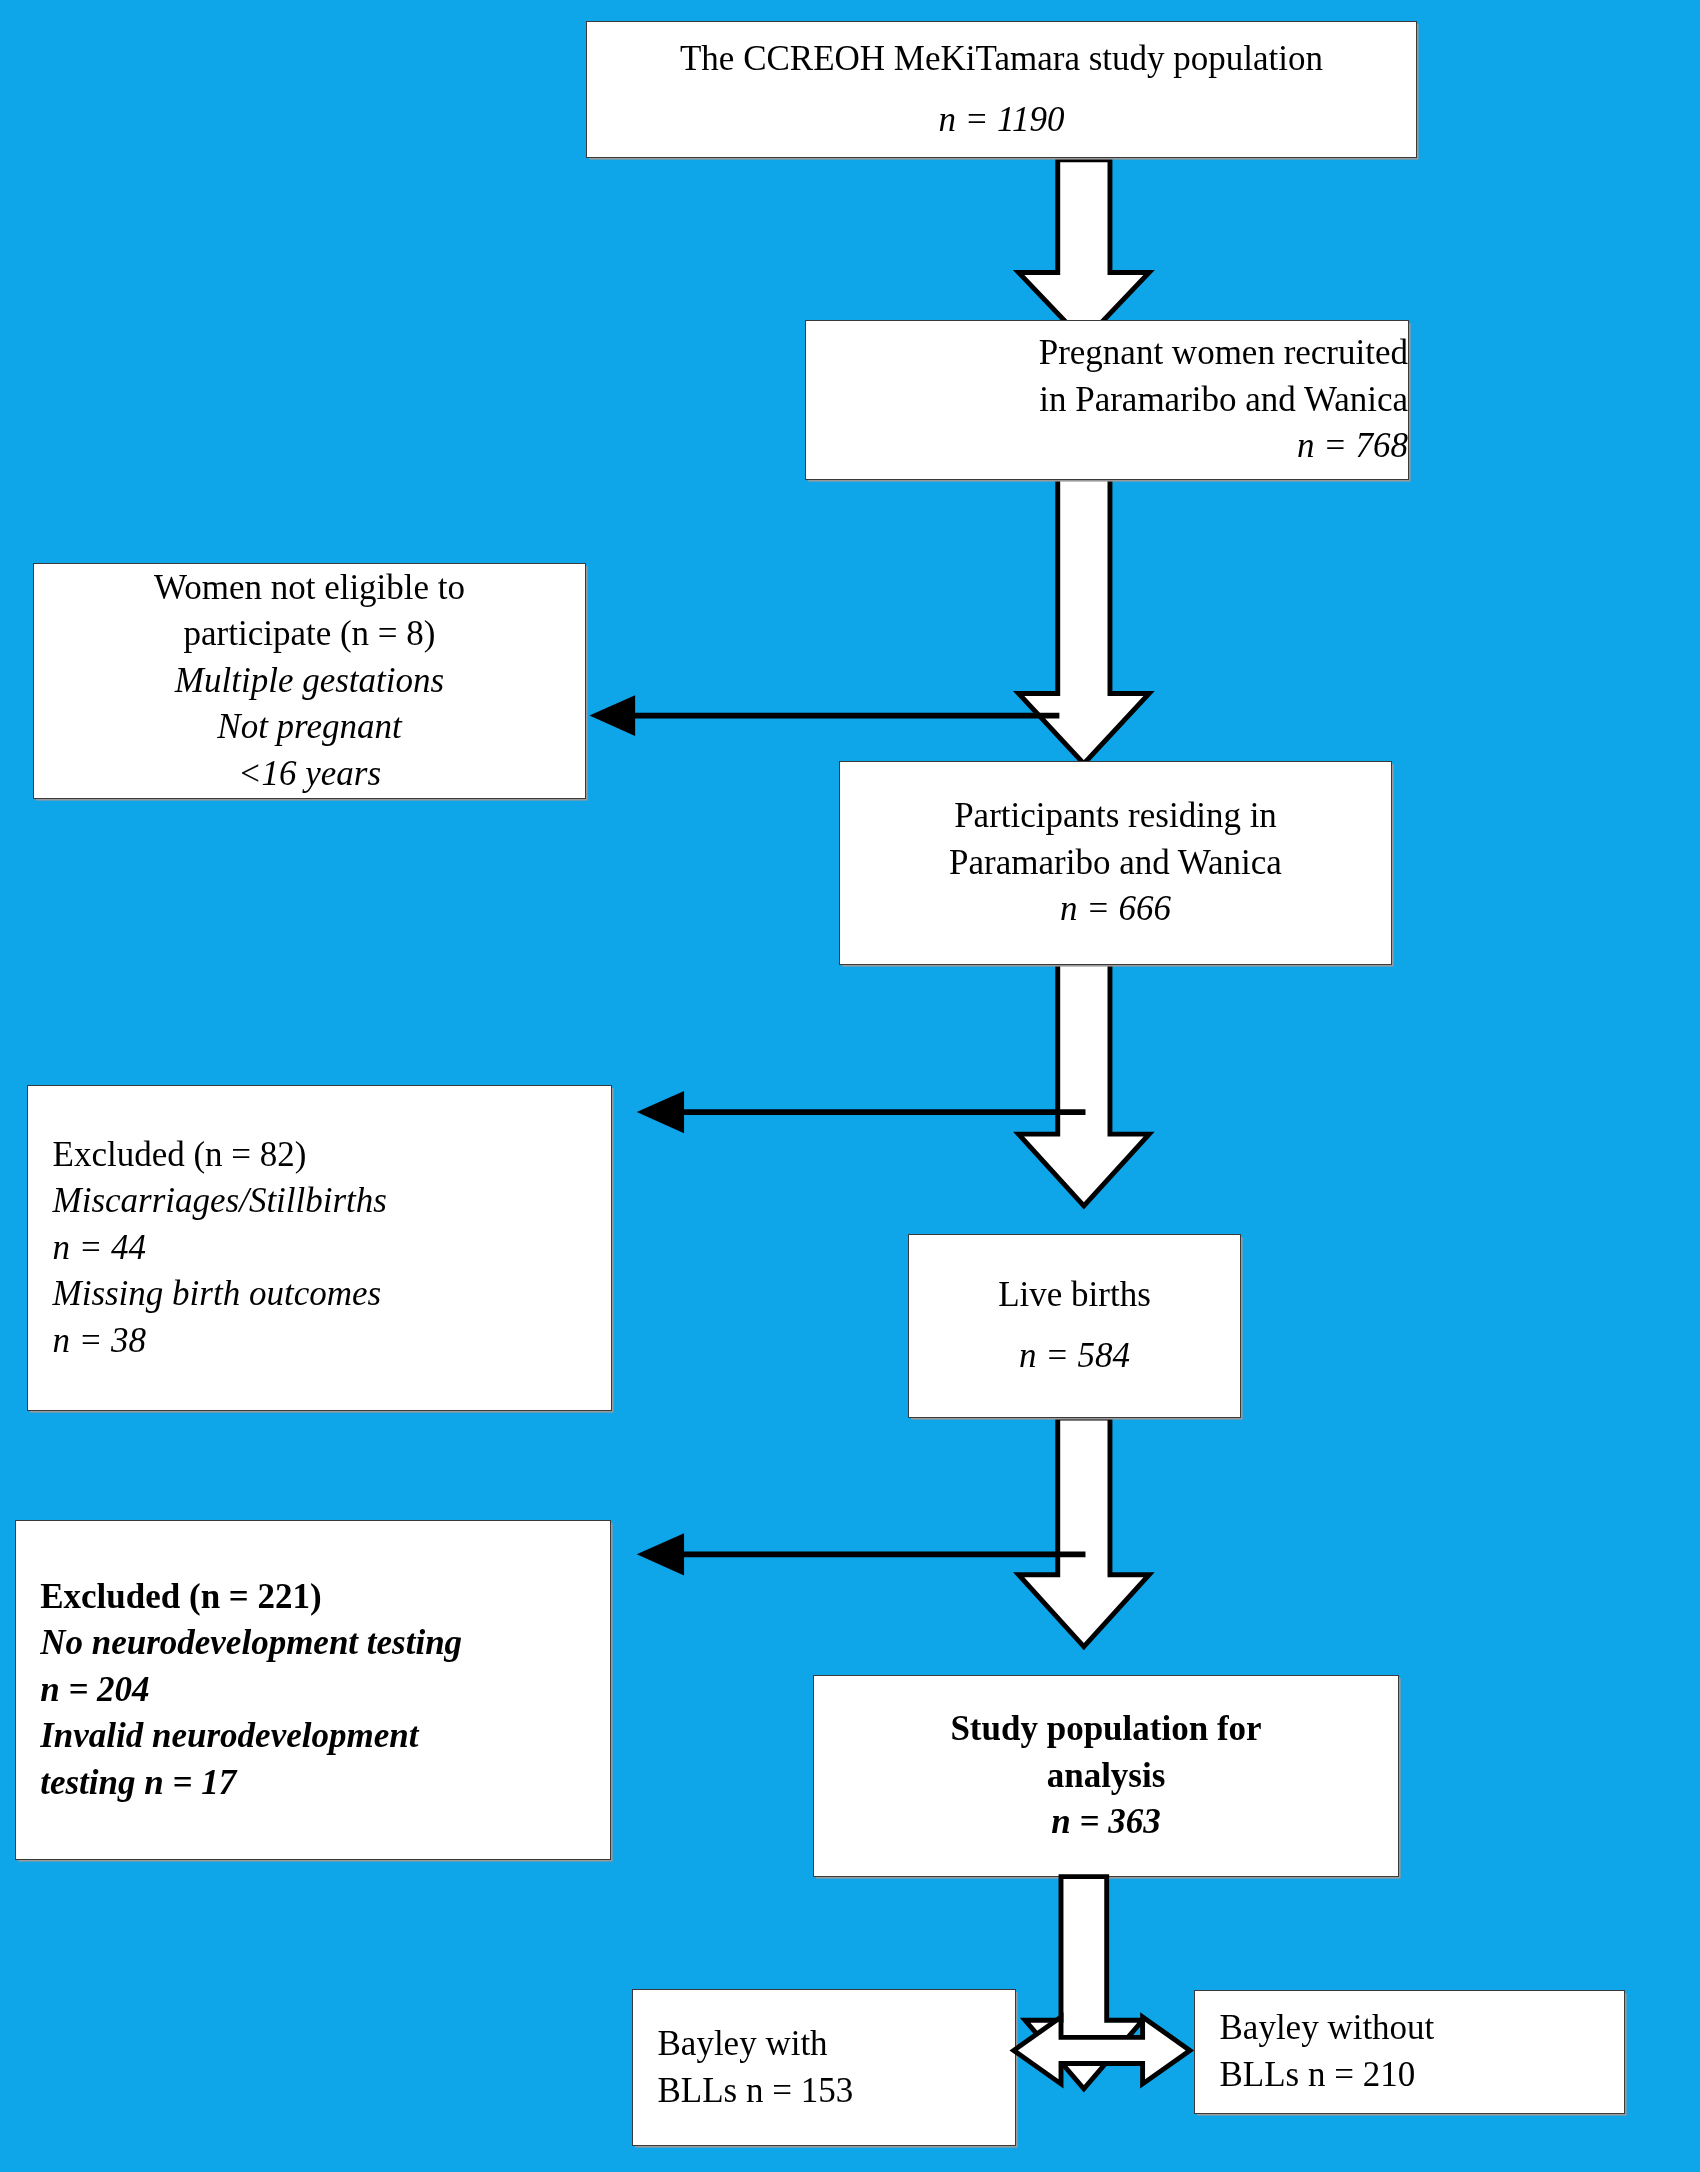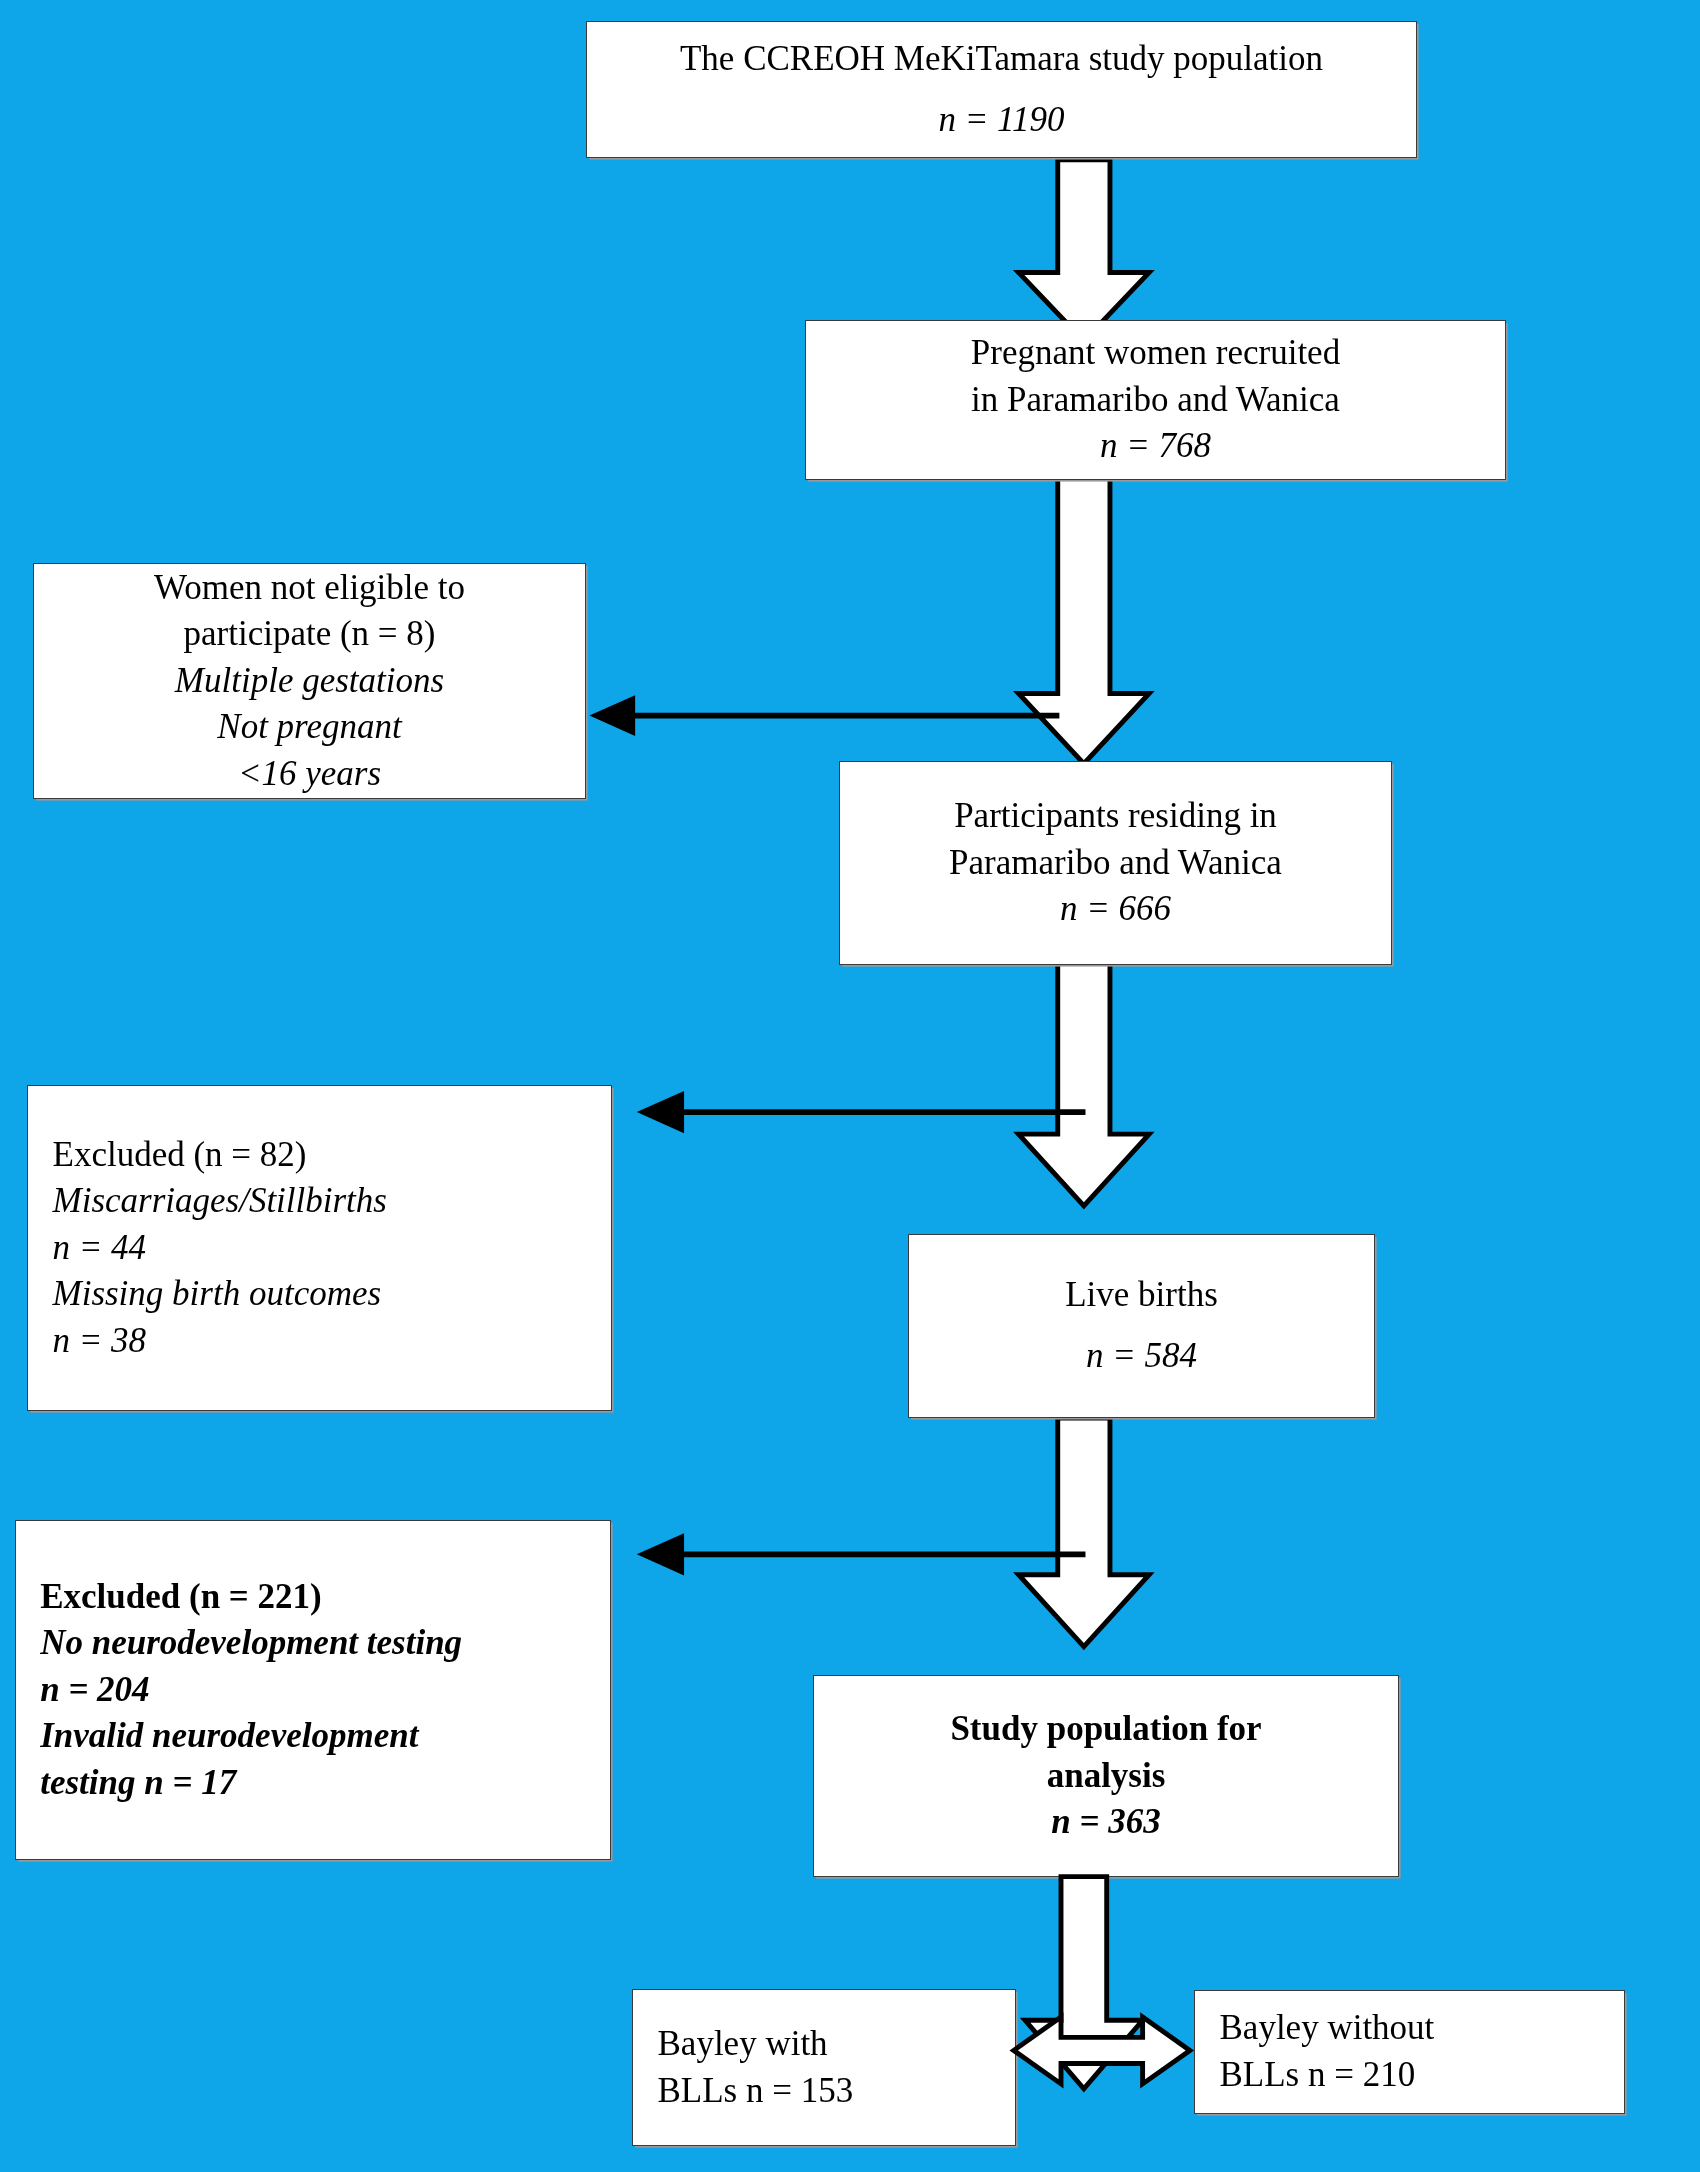--- a/index.html
+++ b/index.html
@@ -89,21 +89,21 @@
 
     <line class="thinline" x1="1330" y1="1905" x2="820" y2="1905"></line>
     <polygon class="solidhead" points="780,1905 838,1879 838,1931"></polygon>
   </svg>
 
   <div class="node center" style="left:586px; top:21px; width:831px; height:137px;">
     <span class="line">The CCREOH MeKiTamara study population</span>
     <span class="line it sp-top">n = 1190</span>
   </div>
 
-  <div class="node center" style="left:805px; top:320px; width:701px; height:160px;">
+  <div class="node center" style="left:805px; top:320px; width:604px; height:160px;align-items:flex-end;">
     <span class="line">Pregnant women recruited</span>
     <span class="line">in Paramaribo and Wanica</span>
     <span class="line it">n = 768</span>
   </div>
 
   <div class="node center" style="left:33px; top:563px; width:553px; height:236px;">
     <span class="line">Women not eligible to</span>
     <span class="line">participate (n = 8)</span>
     <span class="line it">Multiple gestations</span>
     <span class="line it">Not pregnant</span>
@@ -117,21 +117,21 @@
   </div>
 
   <div class="node left" style="left:27px; top:1085px; width:585px; height:326px;">
     <span class="line">Excluded (n = 82)</span>
     <span class="line it">Miscarriages/Stillbirths</span>
     <span class="line it">n = 44</span>
     <span class="line it">Missing birth outcomes</span>
     <span class="line it">n = 38</span>
   </div>
 
-  <div class="node center" style="left:908px; top:1234px; width:467px; height:184px;">
+  <div class="node center" style="left:908px; top:1234px; width:333px; height:184px;">
     <span class="line">Live births</span>
     <span class="line it sp-top">n = 584</span>
   </div>
 
   <div class="node left" style="left:14.7px; top:1520px; width:596px; height:340px;">
     <span class="line gap-line">Excluded (n = 221)</span>
     <span class="line it gap-line">No neurodevelopment testing</span>
     <span class="line it gap-line">n = 204</span>
     <span class="line it gap-line">Invalid neurodevelopment</span>
     <span class="line it gap-line">testing n = 17</span>

